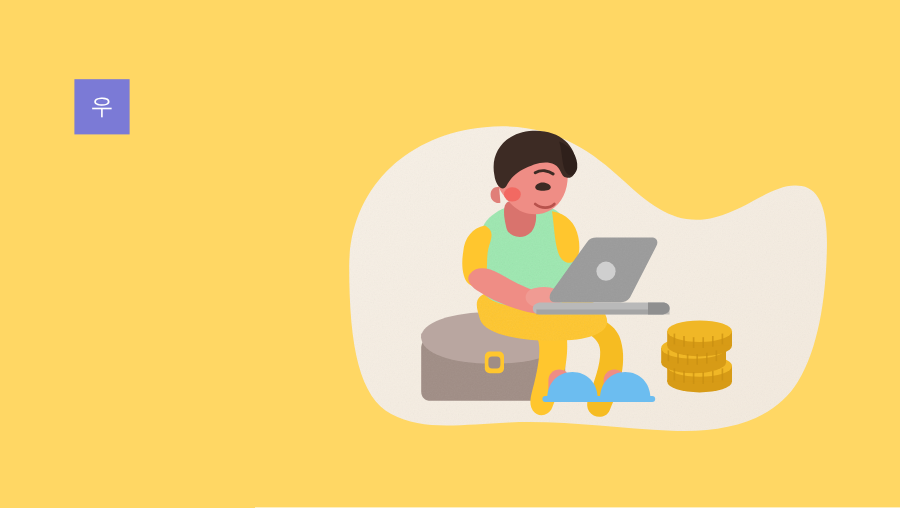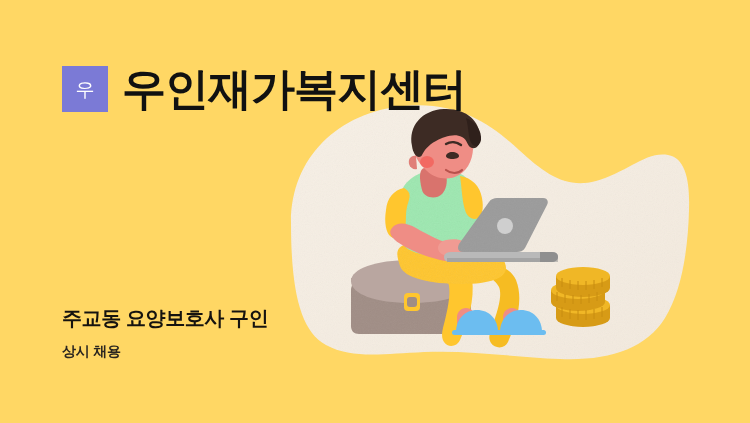--- a/index.html
+++ b/index.html
@@ -266,21 +266,16 @@
         <line x1="578" y1="310" x2="578" y2="320"></line>
         <line x1="586" y1="310" x2="586" y2="320"></line>
         <line x1="594" y1="309" x2="594" y2="319"></line>
         <line x1="602" y1="307" x2="602" y2="317"></line>
       </g>
     </g>
   </svg>
 
   <div class="brand-row">
     <div class="brand-badge">우</div>
-    <div class="brand-title">우인재가복지센터</div>
   </div>
 
-  <div class="copy-block">
-    <div class="copy-headline">주교동 요양보호사 구인</div>
-    <div class="copy-sub">상시 채용</div>
-  </div>
 
 </div>
 
 </body></html>

